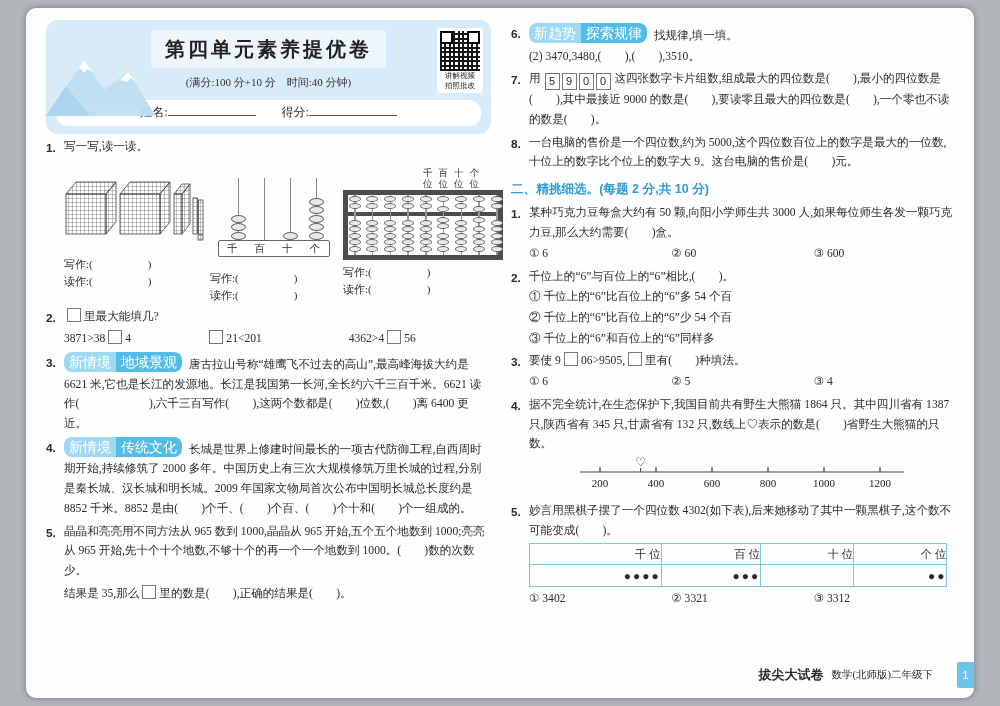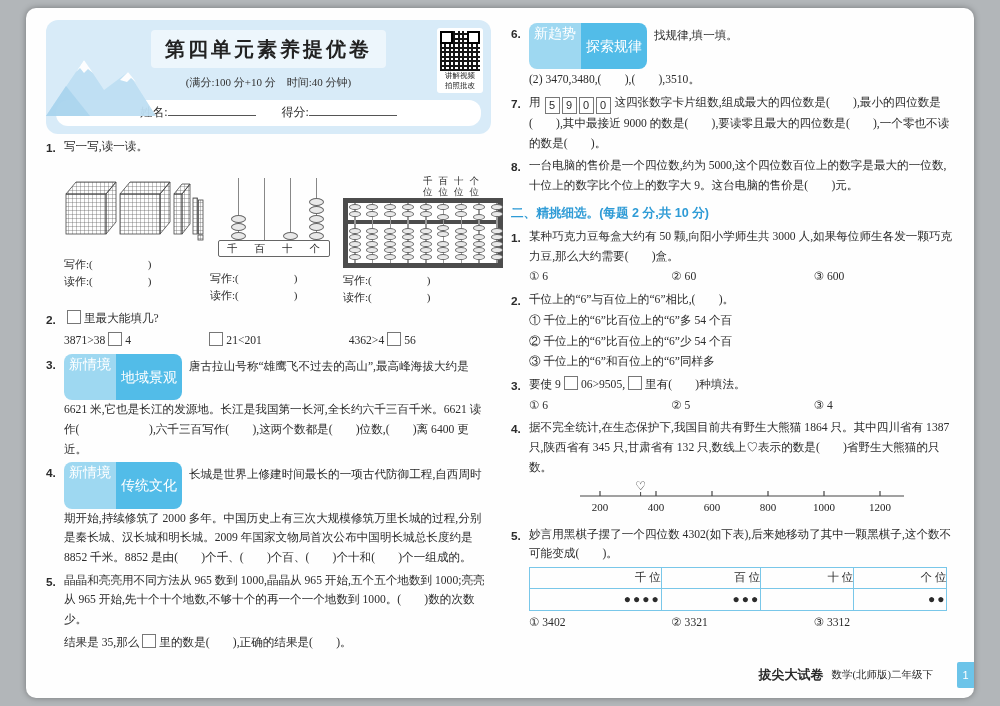--- a/index.html
+++ b/index.html
@@ -36,21 +36,21 @@
 
   
   .sec-head{font-family:"Liberation Sans",sans-serif;font-weight:bold;color:var(--accent);
             font-size:12.6px;margin:7px 0 3px 0;}
   .q{display:flex;margin-top:3px;}
   .qnum{flex:none;width:18px;font-family:"Liberation Sans",sans-serif;font-weight:bold;font-size:11.8px;padding-top:1px;}
   .qbody{flex:1;min-width:0;}
   .badge{display:inline-flex;vertical-align:1px;margin-right:4px;font-family:"Liberation Sans",sans-serif;
          font-size:14px;color:#fff;line-height:1.45;}
   .badge .b1{background:var(--badge-light);border-radius:8px 0 0 8px;padding:0 5px;}
-  .badge .b2{background:var(--badge-dark);border-radius:0 8px 8px 0;padding:13px 5px;}
+  .badge .b2{background:var(--badge-dark);border-radius:0 8px 8px 0;padding:0 5px;}
   .blankbox{display:inline-block;width:14px;height:14px;border:1px solid #777;vertical-align:-2px;margin:0 3px;background:#fff;}
   .digitcard{display:inline-flex;width:15px;height:17px;border:1px solid #777;margin:0 1px;vertical-align:-3px;
              align-items:center;justify-content:center;font-family:"Liberation Sans",sans-serif;font-size:11px;background:#fff;}
   .fillrow{display:flex;margin-top:2px;}
   .fillrow span.item{flex:1;}
   .opts{display:flex;margin-top:1px;}
   .opts span{flex:1;}
   .optlist div{margin-top:1px;}
   .subline{margin-top:1px;}
 
@@ -59,21 +59,21 @@
   .fig{flex:1;text-align:left;}
   .figart{height:96px;position:relative;}
   .figlab{font-size:11px;line-height:1.55;}
   
   .counter{position:relative;width:112px;height:92px;margin:14px auto 0 auto;}
   .counter .rod{position:absolute;top:4px;width:1.5px;background:#888;}
   .counter .base{position:absolute;left:0;top:66px;width:112px;height:17px;border:1.2px solid #666;border-radius:2px;
                  display:flex;justify-content:space-around;align-items:center;font-size:10.5px;background:#fff;}
   .bead{position:absolute;width:15px;height:8px;border-radius:50%;background:#e9e9e9;border:1px solid #666;}
   
-  .abwrap{width:148px;margin:16px auto;position:relative;}
+  .abwrap{width:148px;margin:8px auto;position:relative;}
   .ablabels{text-align:right;font-size:9.5px;line-height:1.15;padding-right:6px;letter-spacing:6px;}
   .abacus{position:relative;width:160px;height:70px;border:5px solid #4c4c4c;background:#fff;}
   .abacus .beam{position:absolute;left:0;right:0;top:17px;height:3.5px;background:#4c4c4c;}
   .abacus .rod{position:absolute;top:0;bottom:0;width:1.5px;background:#999;}
   .abacus .bead{width:12px;height:6px;}
   
   .nl{display:block;margin:2px auto 0 auto;}
   .ptable{width:98%;border-collapse:collapse;margin:3px 0 2px 0;}
   .ptable td{border:1.5px solid var(--table-border);text-align:right;font-size:11.5px;height:21px;}
   .ptable .dots{letter-spacing:2px;font-size:12px;height:22px;}

